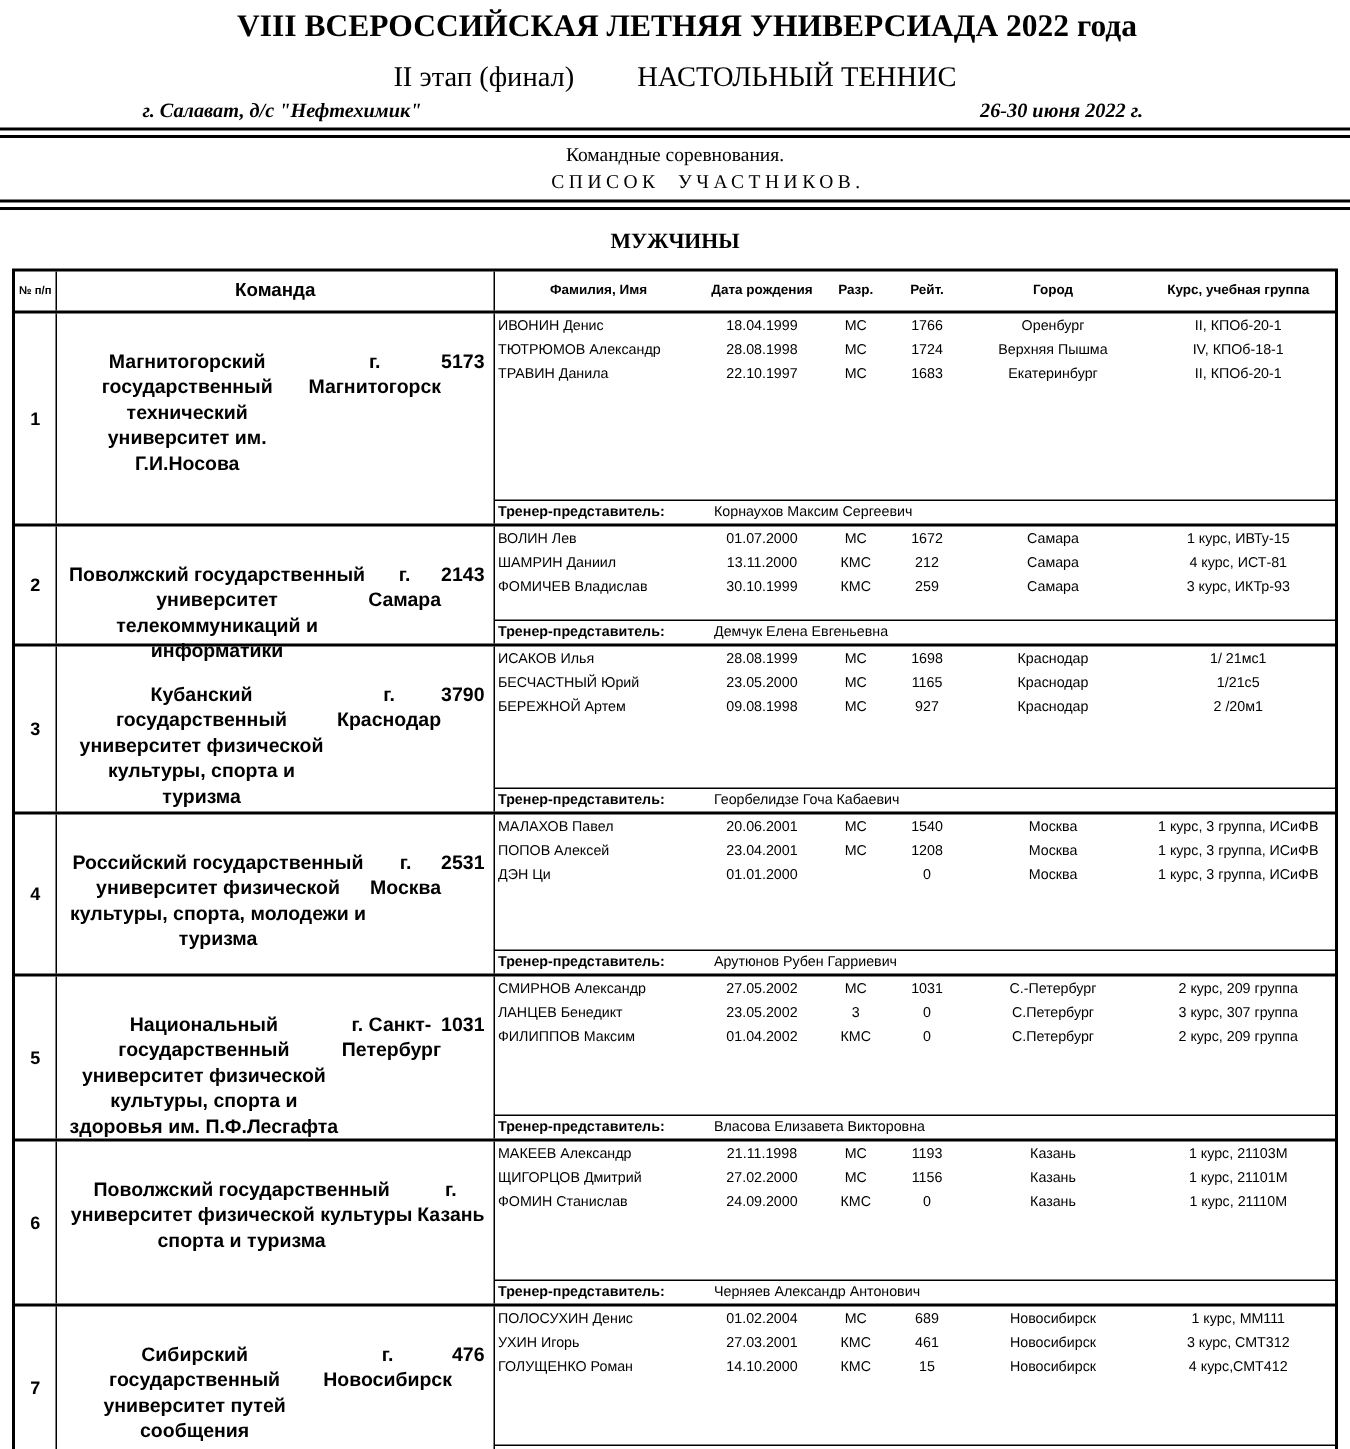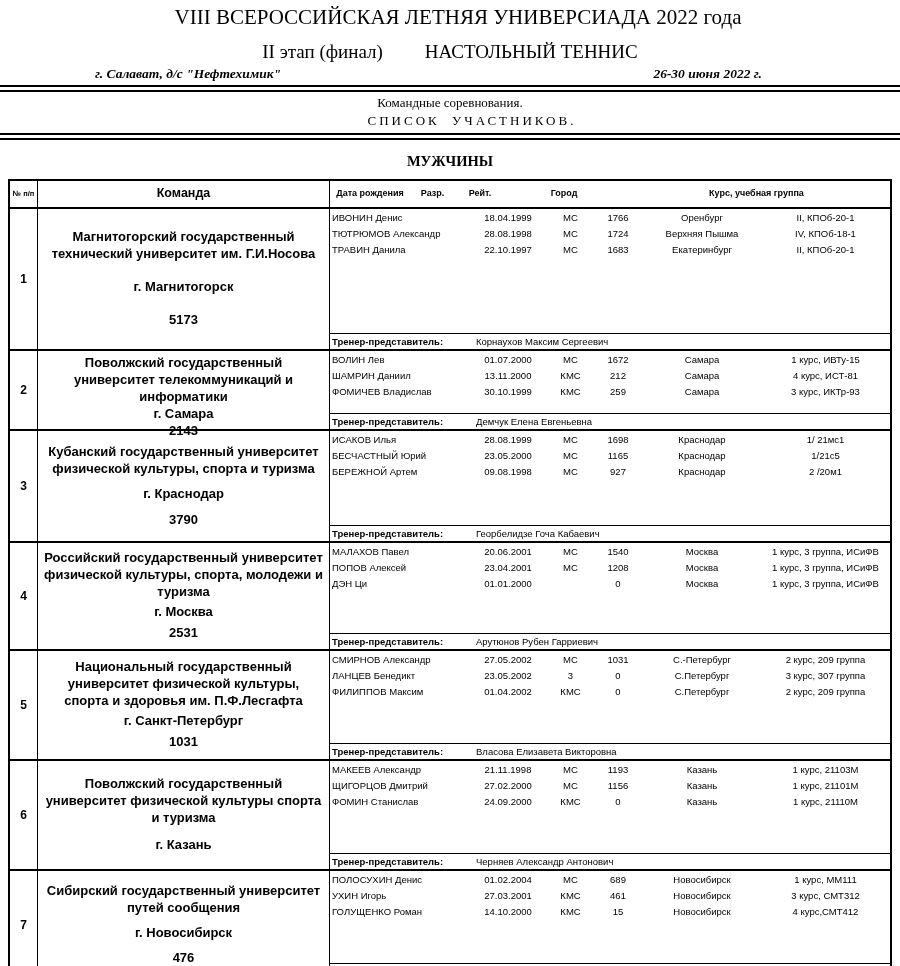--- a/index.html
+++ b/index.html
@@ -1,20 +1,20 @@
 <!DOCTYPE html>
 <html><head>
 <meta charset="utf-8">
 <style>
   html,body{margin:0;padding:0;background:#fff;}
   body{width:900px;height:966px;color:#000;font-family:"Liberation Sans",sans-serif;overflow:hidden;}
 
   
   .doc-header{padding-top:4px;}
-  .title1{text-align:center;font-family:"Liberation Serif",serif;font-weight:normal;font-size:21px;line-height:1.25;margin-left:16px;}
+  .title1{text-align:center;font-family:"Liberation Serif",serif;font-weight:bold;font-size:21px;line-height:1.25;margin-left:16px;}
   .title2{display:flex;justify-content:center;gap:42px;font-family:"Liberation Serif",serif;font-weight:normal;font-size:19px;line-height:1.2;margin-top:11px;}
   .venue-line{display:flex;justify-content:space-between;padding:2px 138px 3px 95px;font-family:"Liberation Serif",serif;font-style:italic;font-weight:600;font-size:13.5px;}
   .double-line{height:3px;border-top:2px solid #000;border-bottom:2px solid #000;}
   .sub1{text-align:center;font-family:"Liberation Serif",serif;font-size:13px;margin-top:3px;}
   .sub2{text-align:center;font-family:"Liberation Serif",serif;font-size:13px;letter-spacing:3px;word-spacing:6px;margin:2px 0 4px 0;padding-left:44px;}
   .section-title{text-align:center;font-family:"Liberation Serif",serif;font-weight:bold;font-size:14.5px;margin:13px 0 9px 0;}
 
   
   .roster{margin:0 8px;border:2px solid #000;}
   .trow{display:flex;box-sizing:border-box;}
@@ -39,21 +39,21 @@
   .team-block:first-child{border-top:none;}
   .tbody .team-block:nth-of-type(1){height:140px;}
   .tbody .team-block:nth-of-type(2){height:80px;}
   .tbody .team-block:nth-of-type(3){height:112px;}
   .tbody .team-block:nth-of-type(4){height:108px;}
   .tbody .team-block:nth-of-type(5){height:110px;}
   .tbody .team-block:nth-of-type(6){height:110px;}
   .tbody .team-block:nth-of-type(7){height:110px;}
   .team-block{display:flex;}
   .team-block .c-num{display:flex;align-items:center;justify-content:center;font-weight:bold;font-size:12px;}
-  .team-info{display:flex;flex-direction:column;justify-content:space-evenly;text-align:center;font-weight:bold;font-size:13px;line-height:1.3;padding:4px 6px;box-sizing:border-box;height:100%;}
+  .team-info{display:flex;flex-direction:row;justify-content:space-evenly;text-align:center;font-weight:bold;font-size:13px;line-height:1.3;padding:4px 6px;box-sizing:border-box;height:100%;margin-top:20px;}
   .right-zone{flex:1;display:flex;flex-direction:column;}
   .player-row{display:flex;align-items:center;height:16px;font-size:9.5px;}
   .player-row span{display:block;text-align:center;}
   .player-row .c-name{text-align:left;padding-left:2px;box-sizing:border-box;}
   .filler{flex:1;}
   .trainer-row{display:flex;align-items:center;height:15px;border-top:1px solid #000;font-size:9.5px;}
   .trainer-row .t-label{width:140px;flex:none;font-weight:bold;padding-left:2px;box-sizing:border-box;}
   .trainer-row .t-name{padding-left:6px;}
 </style>
 </head>
@@ -73,20 +73,21 @@
   <div class="sub1">Командные соревнования.</div>
   <div class="sub2">СПИСОК УЧАСТНИКОВ.</div>
   <div class="double-line"></div>
   <div class="section-title">МУЖЧИНЫ</div>
 </div>
 
 <div class="roster">
   <div class="trow thead">
     <div class="c-num">№ п/п</div>
     <div class="c-team">Команда</div>
+    <div class="c-name">Фамилия, Имя</div>
     <div class="c-dob">Дата рождения</div>
     <div class="c-rank">Разр.</div>
     <div class="c-rating">Рейт.</div>
     <div class="c-city">Город</div>
     <div class="c-group">Курс, учебная группа</div>
   </div>
   <div class="tbody">
   <div class="team-block">
     <div class="c-num">1</div>
     <div class="c-team">

